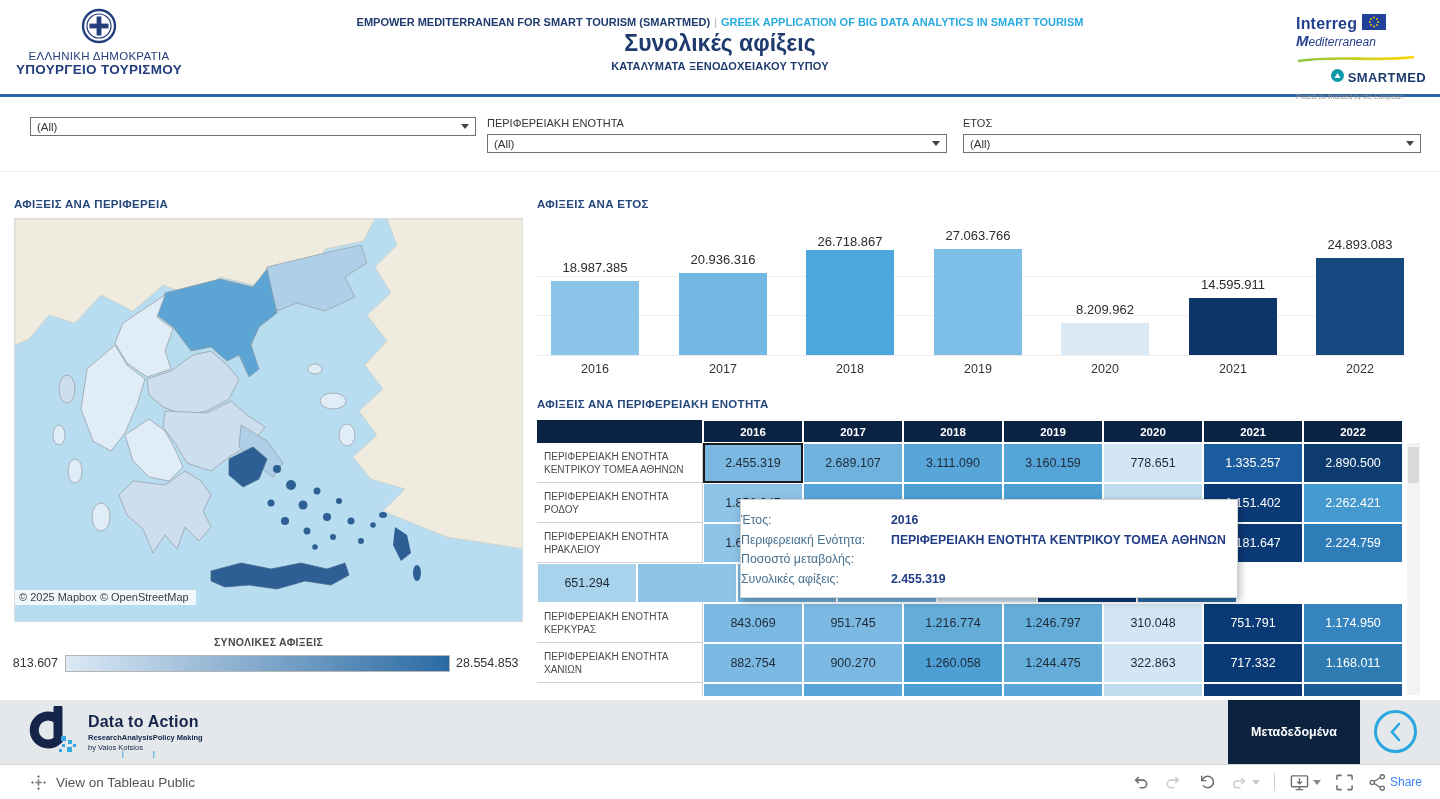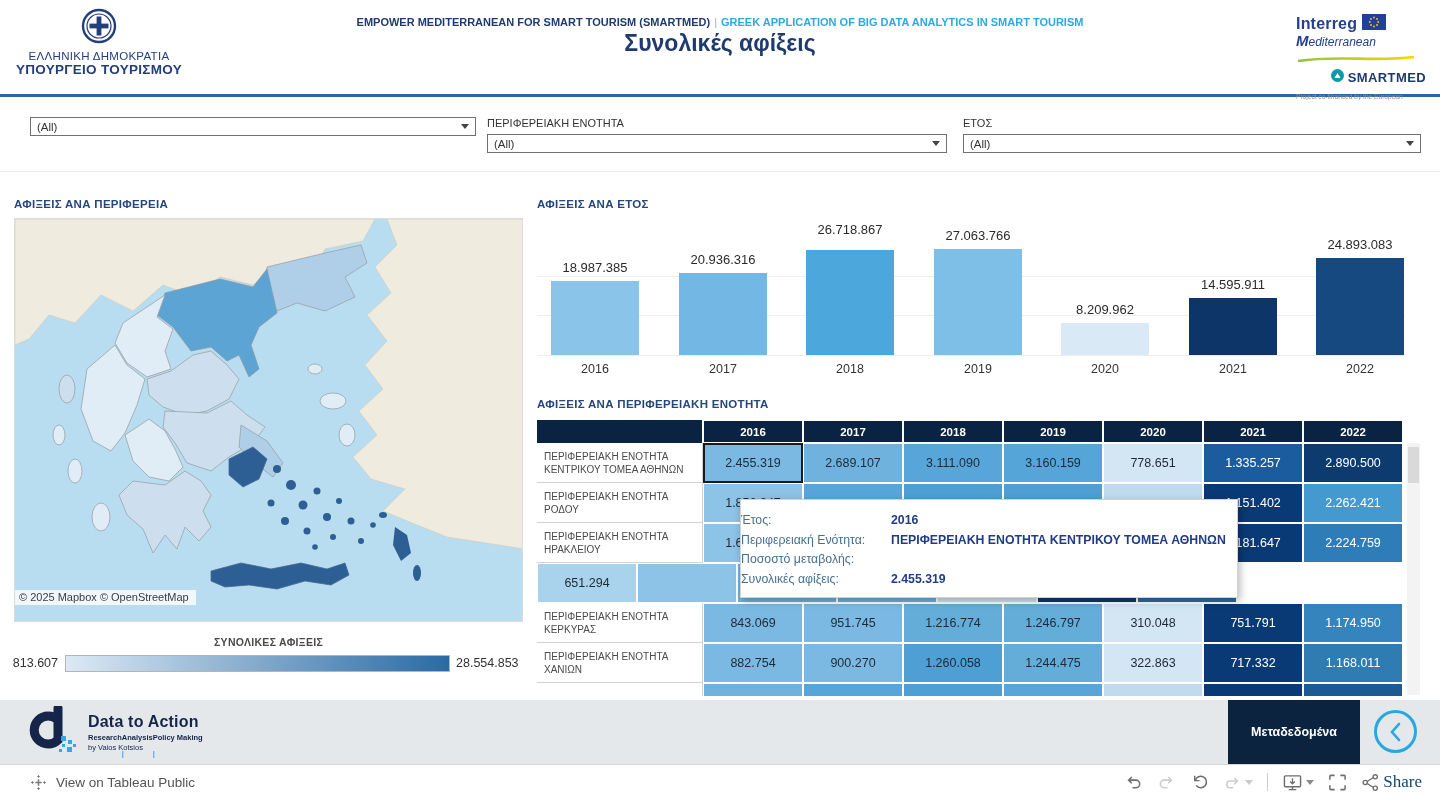--- a/index.html
+++ b/index.html
@@ -98,21 +98,21 @@
   
   .tb-toolbar { position:absolute; left:0; top:764px; width:1440px; height:35px; background:#fff;
     border-top:1px solid #d6d6d6; display:flex; align-items:center; }
   .tb-left { display:flex; align-items:center; gap:9px; margin-left:30px; color:#555; font-size:13.5px; }
   .tb-right { position:absolute; right:18px; display:flex; align-items:center; gap:14px; }
   .tb-ic { display:flex; align-items:center; gap:3px; cursor:pointer; }
   .tb-sep { width:1px; height:18px; background:#cfcfcf; }
   .tb-caret { width:0; height:0; border-left:4px solid transparent; border-right:4px solid transparent;
     border-top:5px solid #8a8a8a; }
   .tb-caret.dis { border-top-color:#c9c9c9; }
-  .share-lbl { font-size:17px; color:#0c4a6e;font-family:Liberation Serif, serif; }
+  .share-lbl { font-size:12px; color:#3b82f6; }
 </style>
 </head>
 <body>
 
 <div class="stage">
 
   <div class="header">
     <div class="ministry">
       <span class="emblem">
         <svg width="36" height="36" viewBox="0 0 36 36">
@@ -124,20 +124,21 @@
       </span>
       <div class="l1">ΕΛΛΗΝΙΚΗ ΔΗΜΟΚΡΑΤΙΑ</div>
       <div class="l2">ΥΠΟΥΡΓΕΙΟ ΤΟΥΡΙΣΜΟΥ</div>
     </div>
 
     <div class="head-center">
       <div class="projline">
         <span>EMPOWER MEDITERRANEAN FOR SMART TOURISM (SMARTMED)</span><span class="sep">|</span><span class="right">GREEK APPLICATION OF BIG DATA ANALYTICS IN SMART TOURISM</span>
       </div>
       <div class="main-title">Συνολικές αφίξεις</div>
+      <div class="sub-title">ΚΑΤΑΛΥΜΑΤΑ ΞΕΝΟΔΟΧΕΙΑΚΟΥ ΤΥΠΟΥ</div>
     </div>
 
     <div class="interreg">
       <div class="ir-row1">
         <span class="ir-brand">Interreg</span>
         <span>
           <svg width="24" height="16" viewBox="0 0 24 16">
             <rect width="24" height="16" fill="#20409a"></rect>
             <g fill="#ffcc00">
               <circle cx="12" cy="3.5" r="0.9"></circle>
@@ -265,21 +266,21 @@
 
   <div class="panel-title" style="left:537px; top:198px;">ΑΦΙΞΕΙΣ ΑΝΑ ΕΤΟΣ</div>
   <div class="bar-plot" id="bars">
       <div class="gridline" style="bottom: 39px;"></div>
       <div class="gridline" style="bottom: 78px;"></div>
       <div class="bar" style="left: 14px; height: 74px; background: rgb(138, 196, 233);"></div>
       <div class="bar-val" style="left: -7px; bottom: 80px;">18.987.385</div>
       <div class="bar" style="left: 142px; height: 82px; background: rgb(115, 184, 228);"></div>
       <div class="bar-val" style="left: 121px; bottom: 88px;">20.936.316</div>
       <div class="bar" style="left: 269px; height: 105px; background: rgb(75, 167, 220);"></div>
-      <div class="bar-val" style="left: 248px; bottom: 118px;">26.718.867</div>
+      <div class="bar-val" style="left: 248px; bottom: 106px;">26.718.867</div>
       <div class="bar" style="left: 397px; height: 106px; background: rgb(125, 191, 231);"></div>
       <div class="bar-val" style="left: 376px; bottom: 112px;">27.063.766</div>
       <div class="bar" style="left: 524px; height: 32px; background: rgb(217, 233, 245);"></div>
       <div class="bar-val" style="left: 503px; bottom: 38px;">8.209.962</div>
       <div class="bar" style="left: 652px; height: 57px; background: rgb(13, 53, 104);"></div>
       <div class="bar-val" style="left: 631px; bottom: 63px;">14.595.911</div>
       <div class="bar" style="left: 779px; height: 97px; background: rgb(22, 73, 127);"></div>
       <div class="bar-val" style="left: 758px; bottom: 103px;">24.893.083</div>
     </div>
   <div class="xlabels" id="bar-xlabels">

